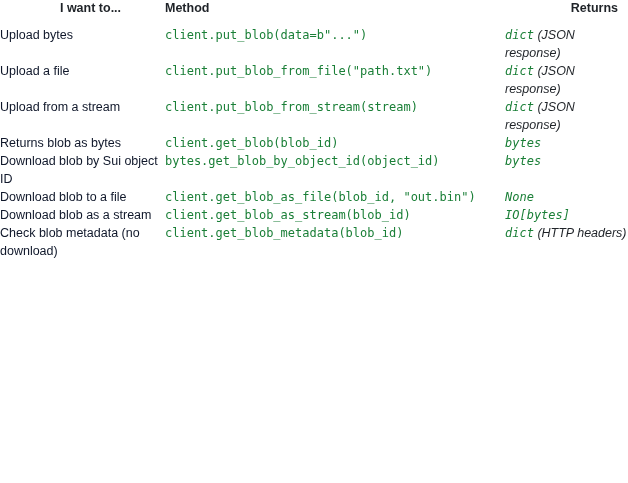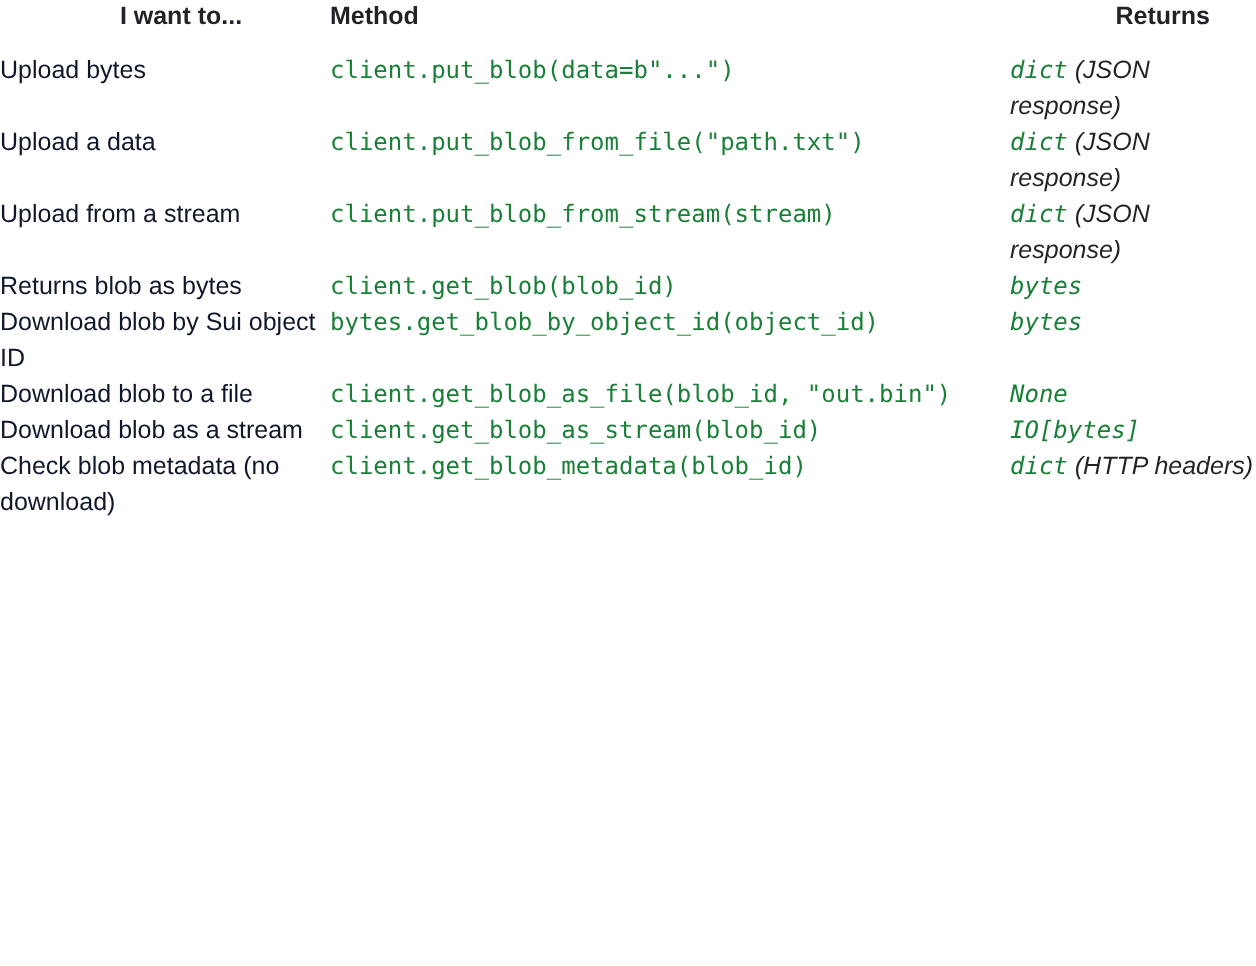--- a/index.html
+++ b/index.html
@@ -33,21 +33,21 @@
   
   .hdr th {
     font-size: 12.5px;
     font-weight: bold;
     line-height: 16px;
     color: #1f2328;
     padding-bottom: 10px;
   }
   .hdr th.h-want   { text-align: center; padding-left: 16px; }
   .hdr th.h-method { text-align: left; }
-  .hdr th.h-ret    { text-align: right; padding-right: 23px; }
+  .hdr th.h-ret    { text-align: right; padding-right: 10px; }
 
   
   .cell-want {
     font-size: 12.5px;
     line-height: 18px;
     color: #0f172a;
     padding: 9px 8px 9px 22px;
   }
   .cell-method {
     font-family: "DejaVu Sans Mono", "Liberation Mono", monospace;
@@ -89,21 +89,21 @@
       <th class="h-ret">Returns</th>
     </tr>
   </thead>
   <tbody id="table-body">
       <tr>
         <td class="cell-want">Upload bytes</td>
         <td class="cell-method">client.put_blob(data=b"...")</td>
         <td class="cell-ret"><span class="ret-type">dict</span><span class="ret-note">(JSON response)</span></td>
       </tr>
       <tr>
-        <td class="cell-want">Upload a data</td>
+        <td class="cell-want">Upload a file</td>
         <td class="cell-method">client.put_blob_from_file("path.txt")</td>
         <td class="cell-ret"><span class="ret-type">dict</span><span class="ret-note">(JSON response)</span></td>
       </tr>
       <tr>
         <td class="cell-want">Upload from a stream</td>
         <td class="cell-method">client.put_blob_from_stream(stream)</td>
         <td class="cell-ret"><span class="ret-type">dict</span><span class="ret-note">(JSON response)</span></td>
       </tr>
       <tr>
         <td class="cell-want">Returns blob as bytes</td>

